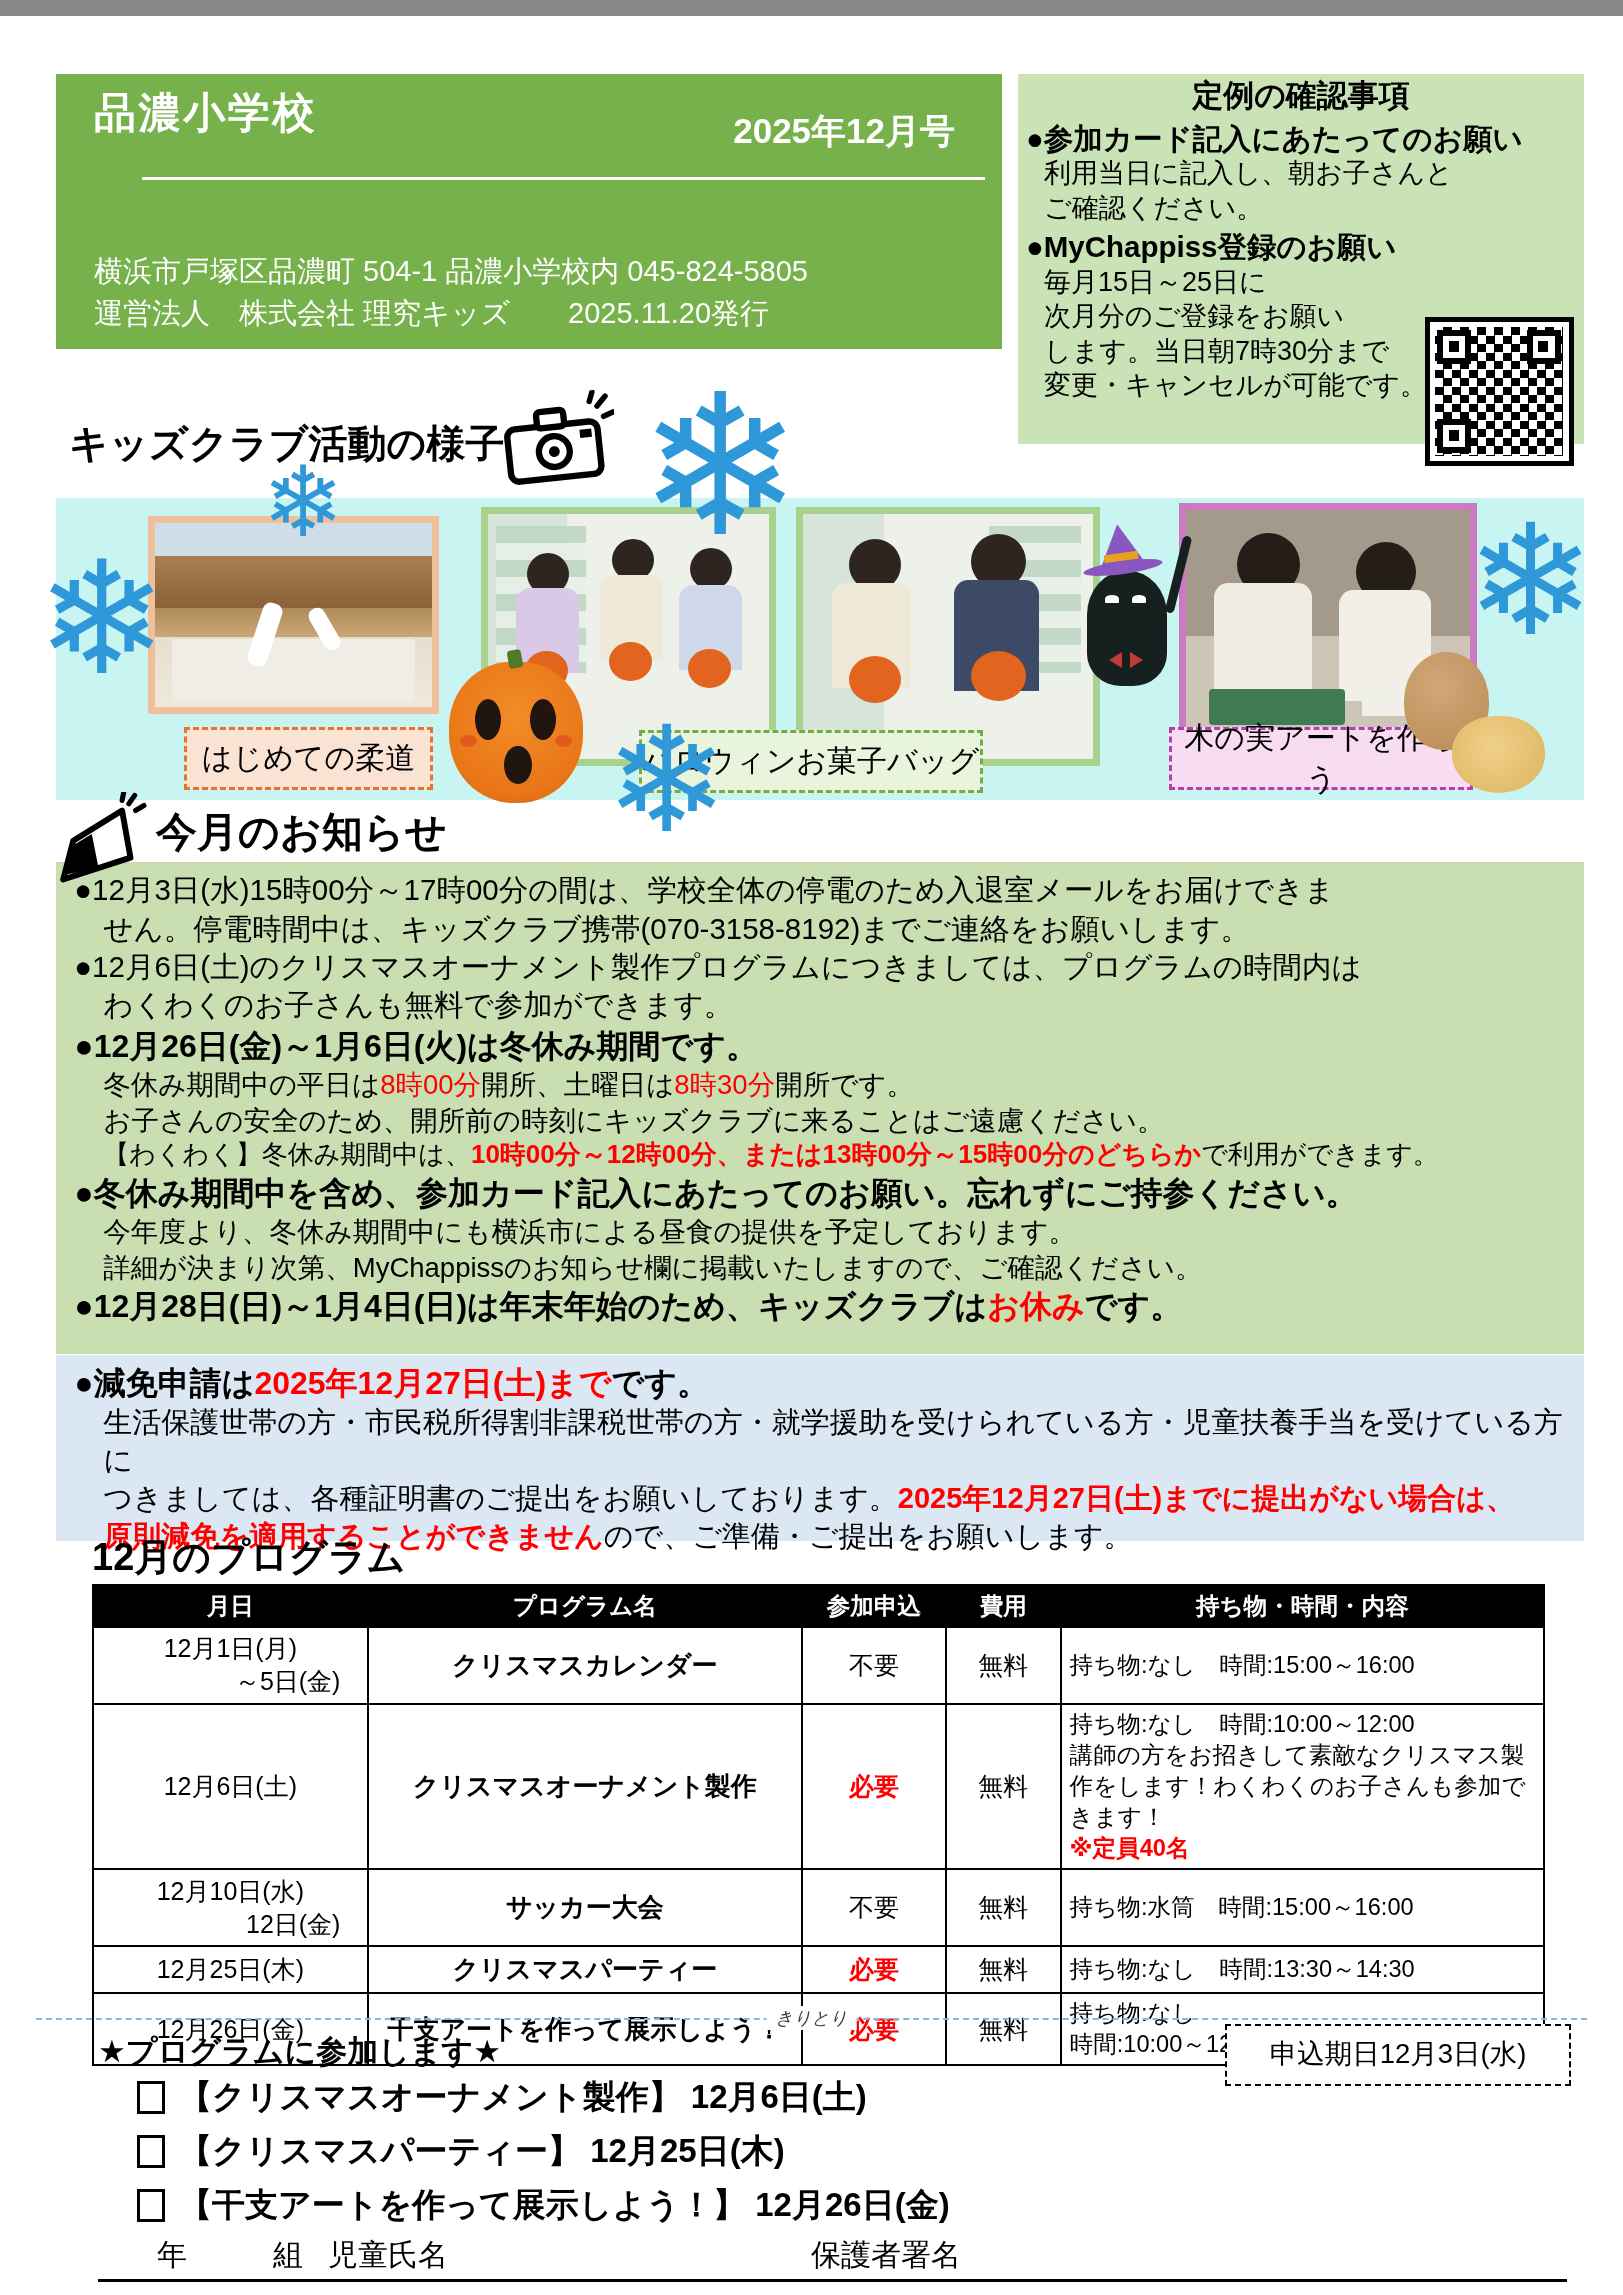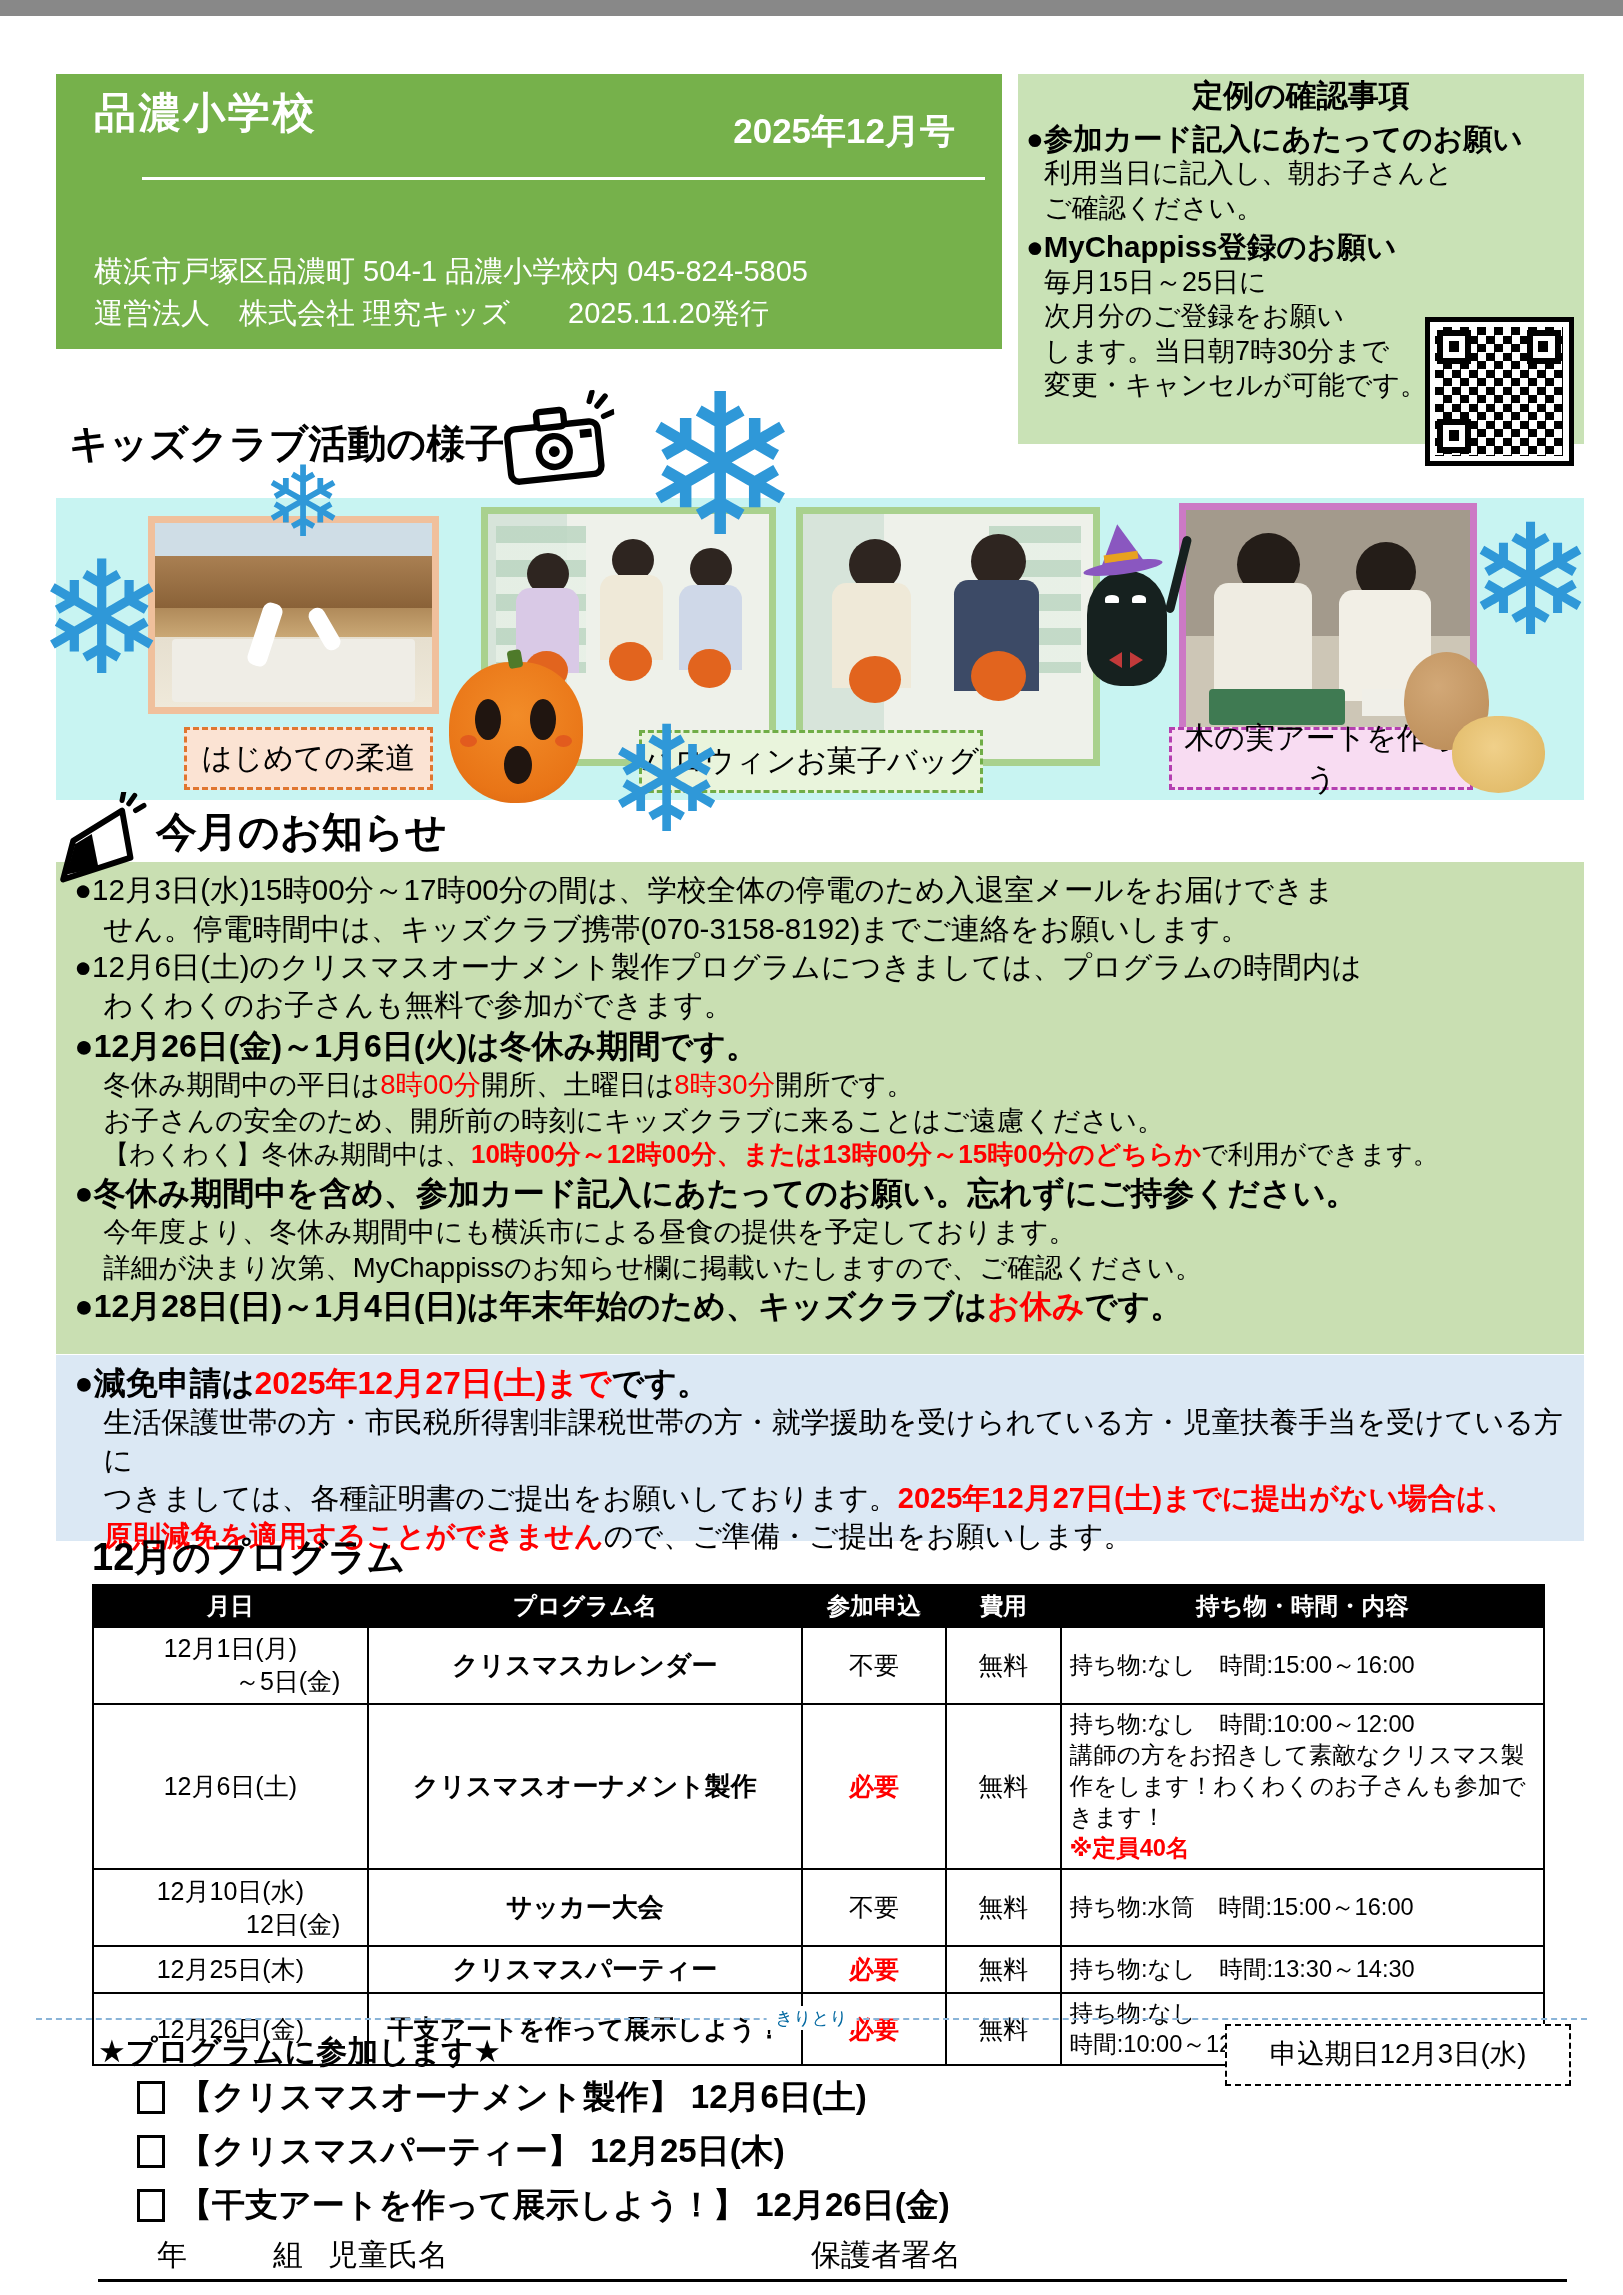--- a/index.html
+++ b/index.html
@@ -105,21 +105,21 @@
   td.c-date { text-align:center; font-size:25px; }
   td.c-date .d2 { text-align:right; padding-right:18.3px; }
   td.c-name { text-align:center; font-weight:bold; font-size:26px; }
   td.c-signup, td.c-fee { text-align:center; }
   td.c-det { font-size:23.6px; line-height:1.32; }
   tr.r-h  { height:37px; }
   tr.r-1 { height:77px; } tr.r-2 { height:136px; } tr.r-3 { height:77px; } tr.r-4 { height:47px; } tr.r-5 { height:65px; }
 
   
   .cut-line { position:absolute; left:36px; top:2002px; width:1551px; border-top:2.6px dashed #8ab4d8; }
-  .cut-label { position:absolute; left:50%; top:-14.4px; transform:translateX(-50%); background:#fff; padding:0 9.2px; font-size:17.7px; color:#0369a1; }
+  .cut-label { position:absolute; left:50%; top:-14.4px; transform:translateX(-50%); background:#fff; padding:0 9.2px; font-size:17.7px; color:#404040;font-style:italic; }
   .deadline-box { position:absolute; left:1225px; top:2008px; width:346px; height:62px; border:2.6px dashed #000; background:#fff; text-align:center; line-height:56px; font-size:27.5px; }
   .form-heading { position:absolute; left:98px; top:2015px; font-size:31px; font-weight:bold; }
   .opt-row { position:absolute; left:137px; font-size:33px; font-weight:bold; display:flex; align-items:center; }
   .opt-1 { top:2059px; } .opt-2 { top:2113px; } .opt-3 { top:2167px; }
   .cb { display:inline-block; width:27.5px; height:33px; border:3.3px solid #000; margin-right:14.4px; background:#fff; }
   .sig-row { position:absolute; left:98px; top:2225px; width:1469px; height:41px; border-bottom:3.3px solid #000; font-size:30px; }
   .sig-label { position:absolute; bottom:2.6px; }
   .sig-grade { left:59px; } .sig-class { left:175px; } .sig-student { left:230px; } .sig-guardian { left:713px; }
 </style>
 </head>

